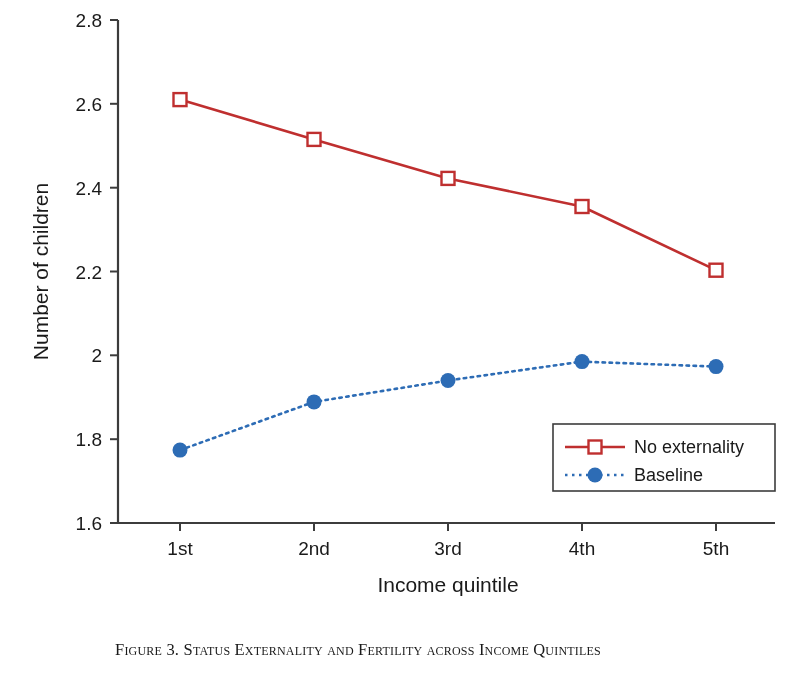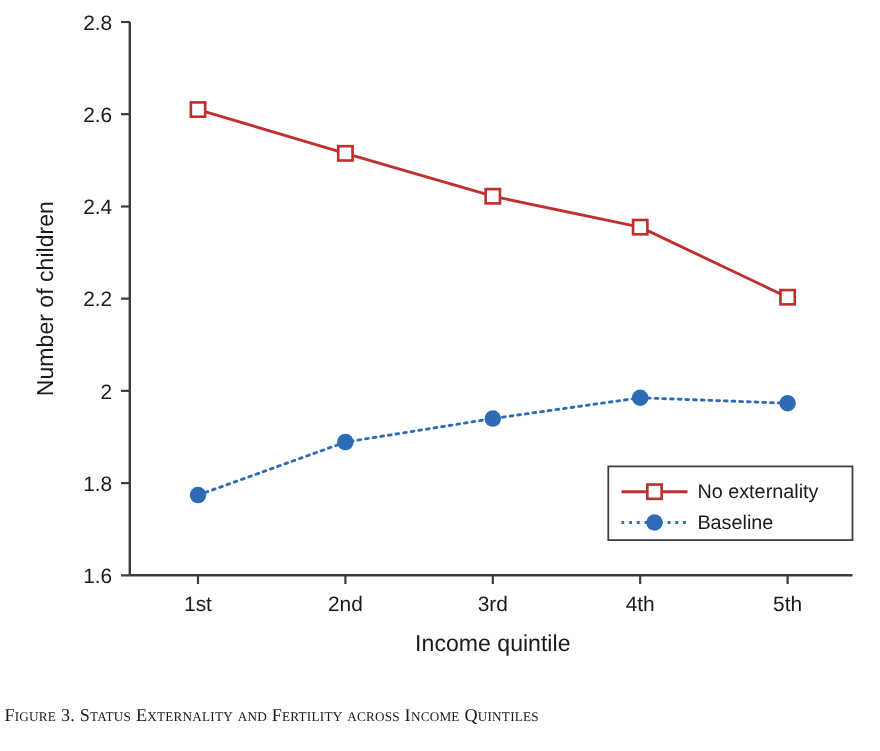--- a/index.html
+++ b/index.html
@@ -64,23 +64,24 @@
     stroke: #3c3c3c;
     stroke-width: 1.6;
   }
   .legend-label {
     font-family: "Liberation Sans", sans-serif;
     font-size: 18px;
     fill: #1a1a1a;
   }
   #caption {
     position: absolute;
-    left: 4px;
+    left: 16px;
     top: 640px;
     width: 684px;
+    text-align: center;
     font-family: "Liberation Serif", serif;
     font-size: 16.5px;
     color: #1a1a1a;
     letter-spacing: 0.2px;
     white-space: nowrap;
   }
   #caption .fig-label { font-variant: small-caps; }
   #caption .cap-text { font-variant: small-caps; }
 </style>
 </head>

